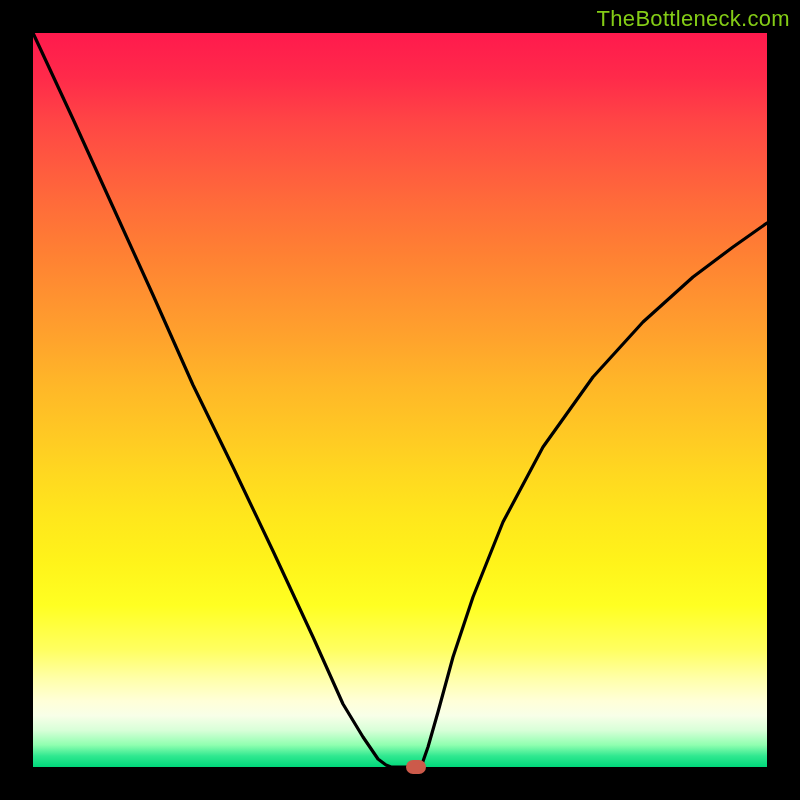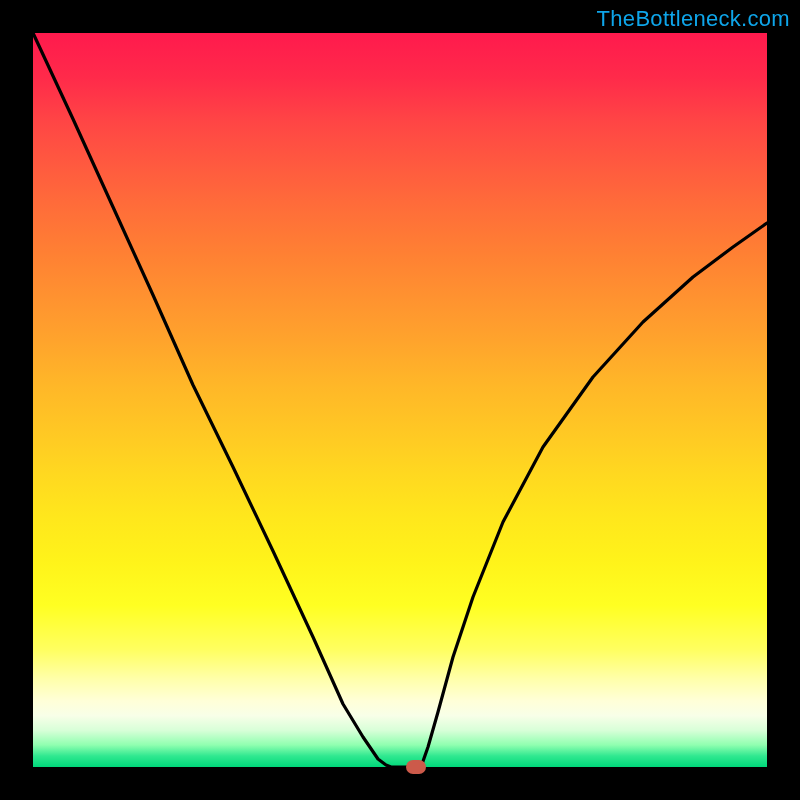--- a/index.html
+++ b/index.html
@@ -47,21 +47,21 @@
       #d8ffd8 95%,
       #90ffb0 97%,
       #30e890 98.5%,
       #00d87a 100%
     );
   }
   .watermark {
     position: absolute;
     top: 6px;
     right: 10px;
-    color: #0ea5e9;
+    color: #84cc16;
     font-size: 22px;
     font-weight: 500;
     letter-spacing: 0.3px;
   }
   svg.curve {
     position: absolute;
     top: 33px;
     left: 33px;
     width: 734px;
     height: 734px;

